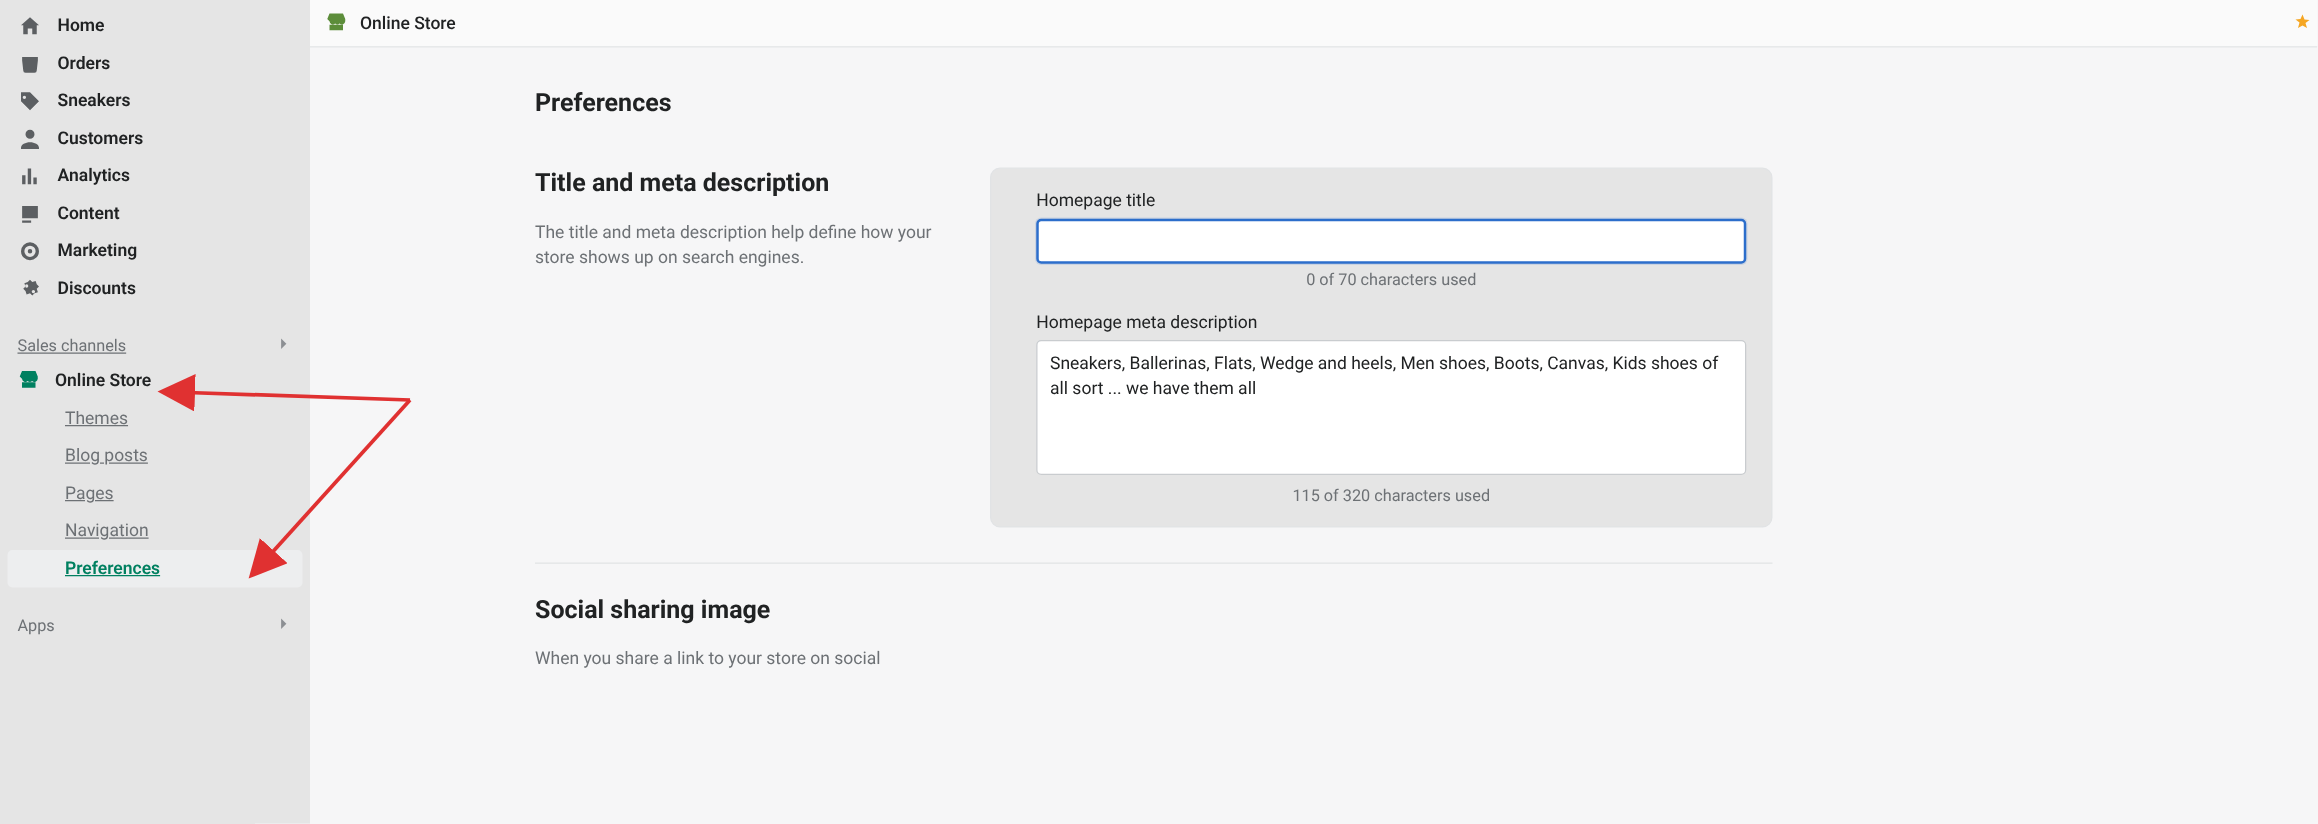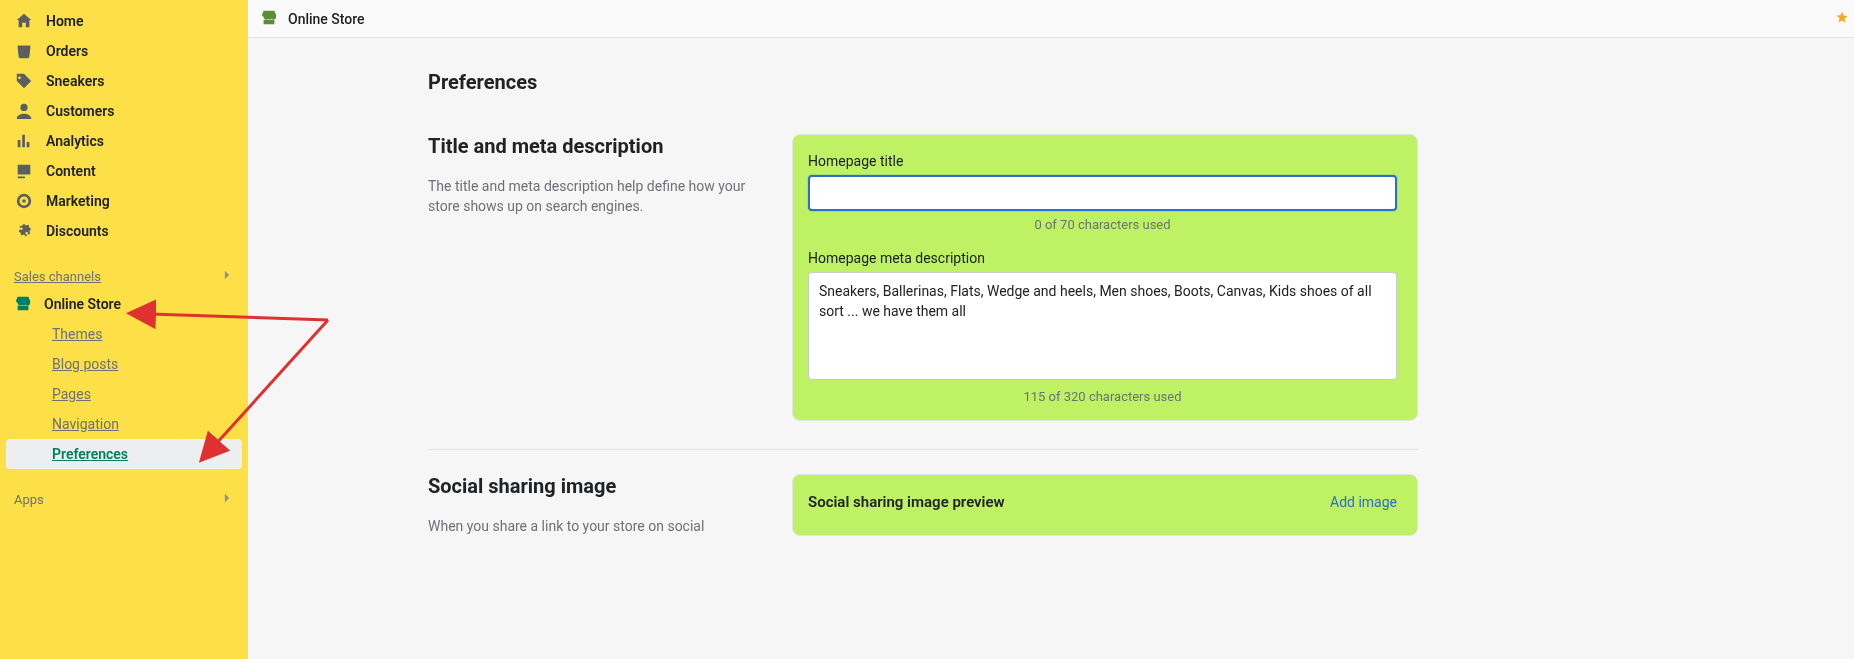--- a/index.html
+++ b/index.html
@@ -14,21 +14,21 @@
     overflow: hidden;
     position: relative;
   }
 
   
   .sidebar {
     position: absolute;
     left: 0; top: 0;
     width: 248px;
     height: 100%;
-    background: #fde047;
+    background: #e5e5e5;
     padding-top: 6px;
   }
   .nav-item {
     display: flex;
     align-items: center;
     gap: 12px;
     height: 30px;
     padding: 0 14px;
     color: #202223;
     cursor: pointer;
@@ -155,24 +155,24 @@
     color: #202223;
   }
   .section-left p {
     color: #6d7175;
     font-size: 14px;
     line-height: 1.45;
   }
 
   .card {
     flex: 1;
-    background: #bef264;
+    background: #e5e5e5;
     border-radius: 8px;
     border: 1px solid #e1e3e5;
-    padding: 18px 20px 16px 15px;
+    padding: 18px 20px 16px 36px;
     box-shadow: 0 0 0 rgba(0,0,0,0);
   }
   .field-label {
     display: block;
     font-size: 14px;
     color: #202223;
     margin-bottom: 6px;
   }
   .text-input {
     width: 100%;
@@ -392,26 +392,20 @@
     </div>
 
     <hr class="sep">
 
     <div class="section-row" style="padding-bottom:40px">
       <div class="section-left">
         <h2>Social sharing image</h2>
         <p>When you share a link to your store on social</p>
       </div>
 
-      <div class="card">
-        <div class="card-header">
-          <h3>Social sharing image preview</h3>
-          <span class="link-button">Add image</span>
-        </div>
-      </div>
     </div>
   </div>
 </main>
 
 <svg class="annot" style="left:0;top:0" width="1854" height="659">
   <defs>
     <marker id="ah" markerWidth="12" markerHeight="12" refX="2" refY="5" orient="auto">
       <path d="M0,0 L10,5 L0,10 z" fill="#e03131"></path>
     </marker>
   </defs>

